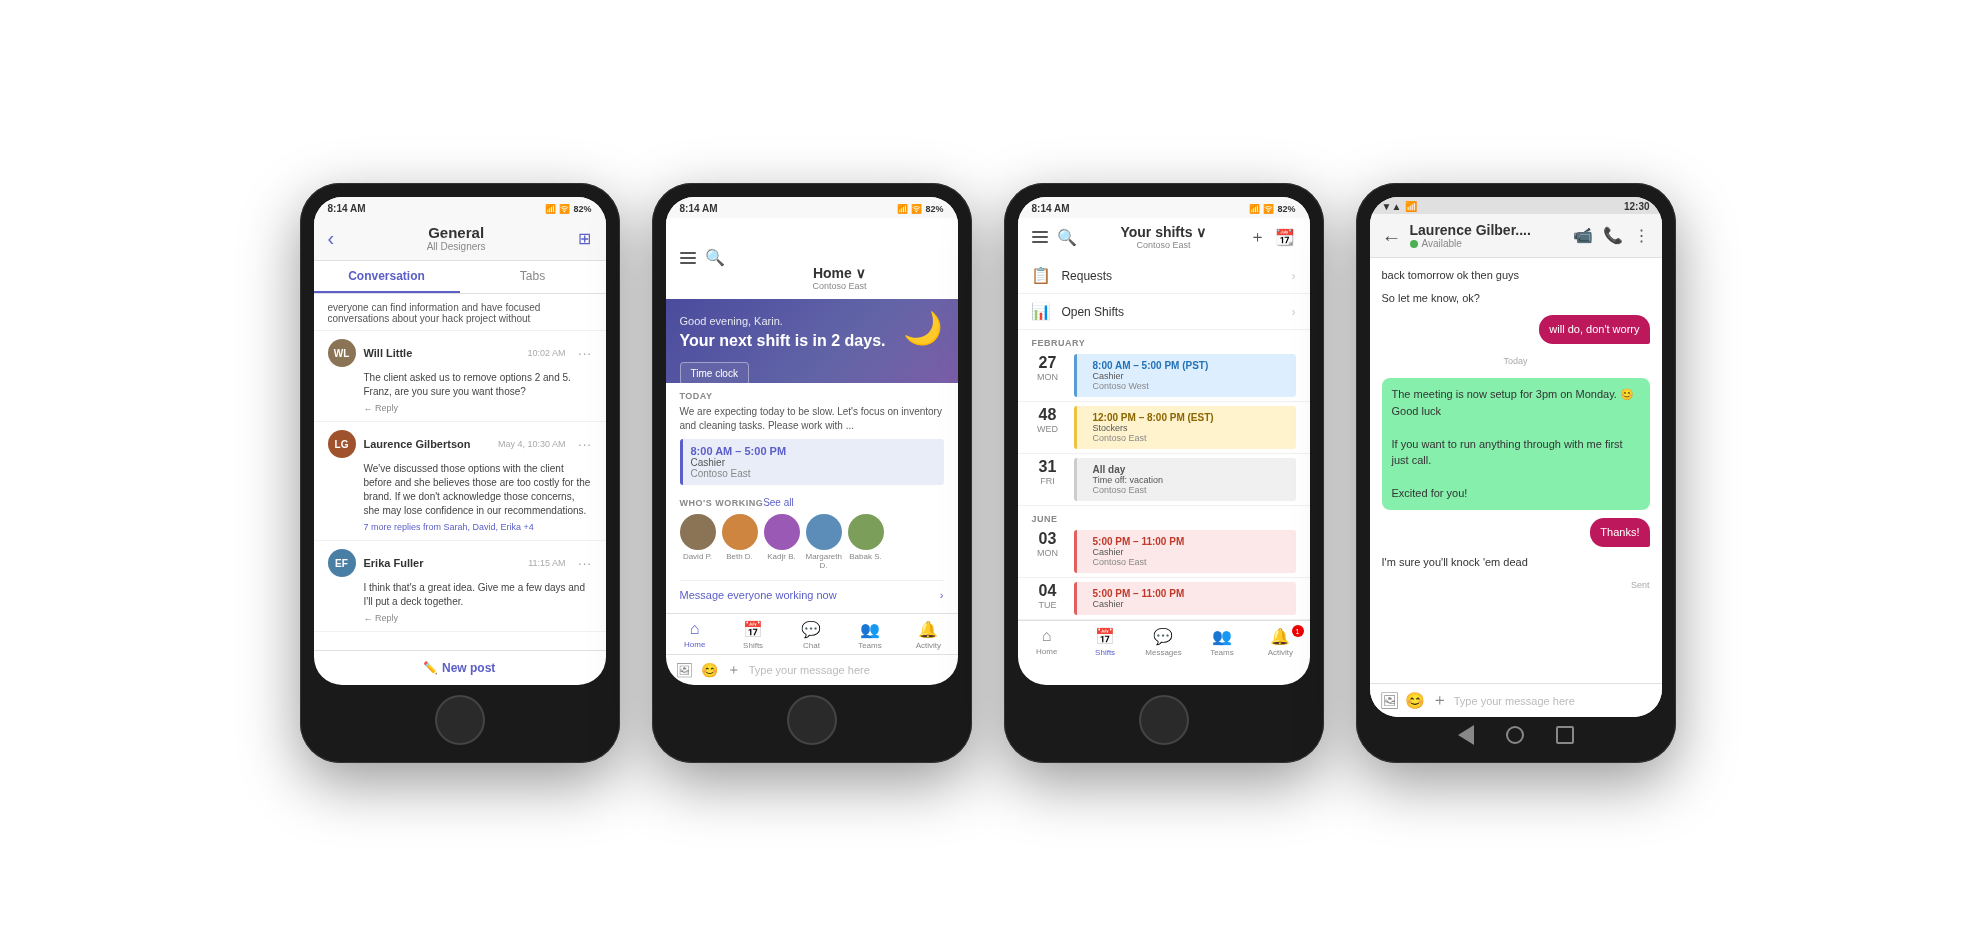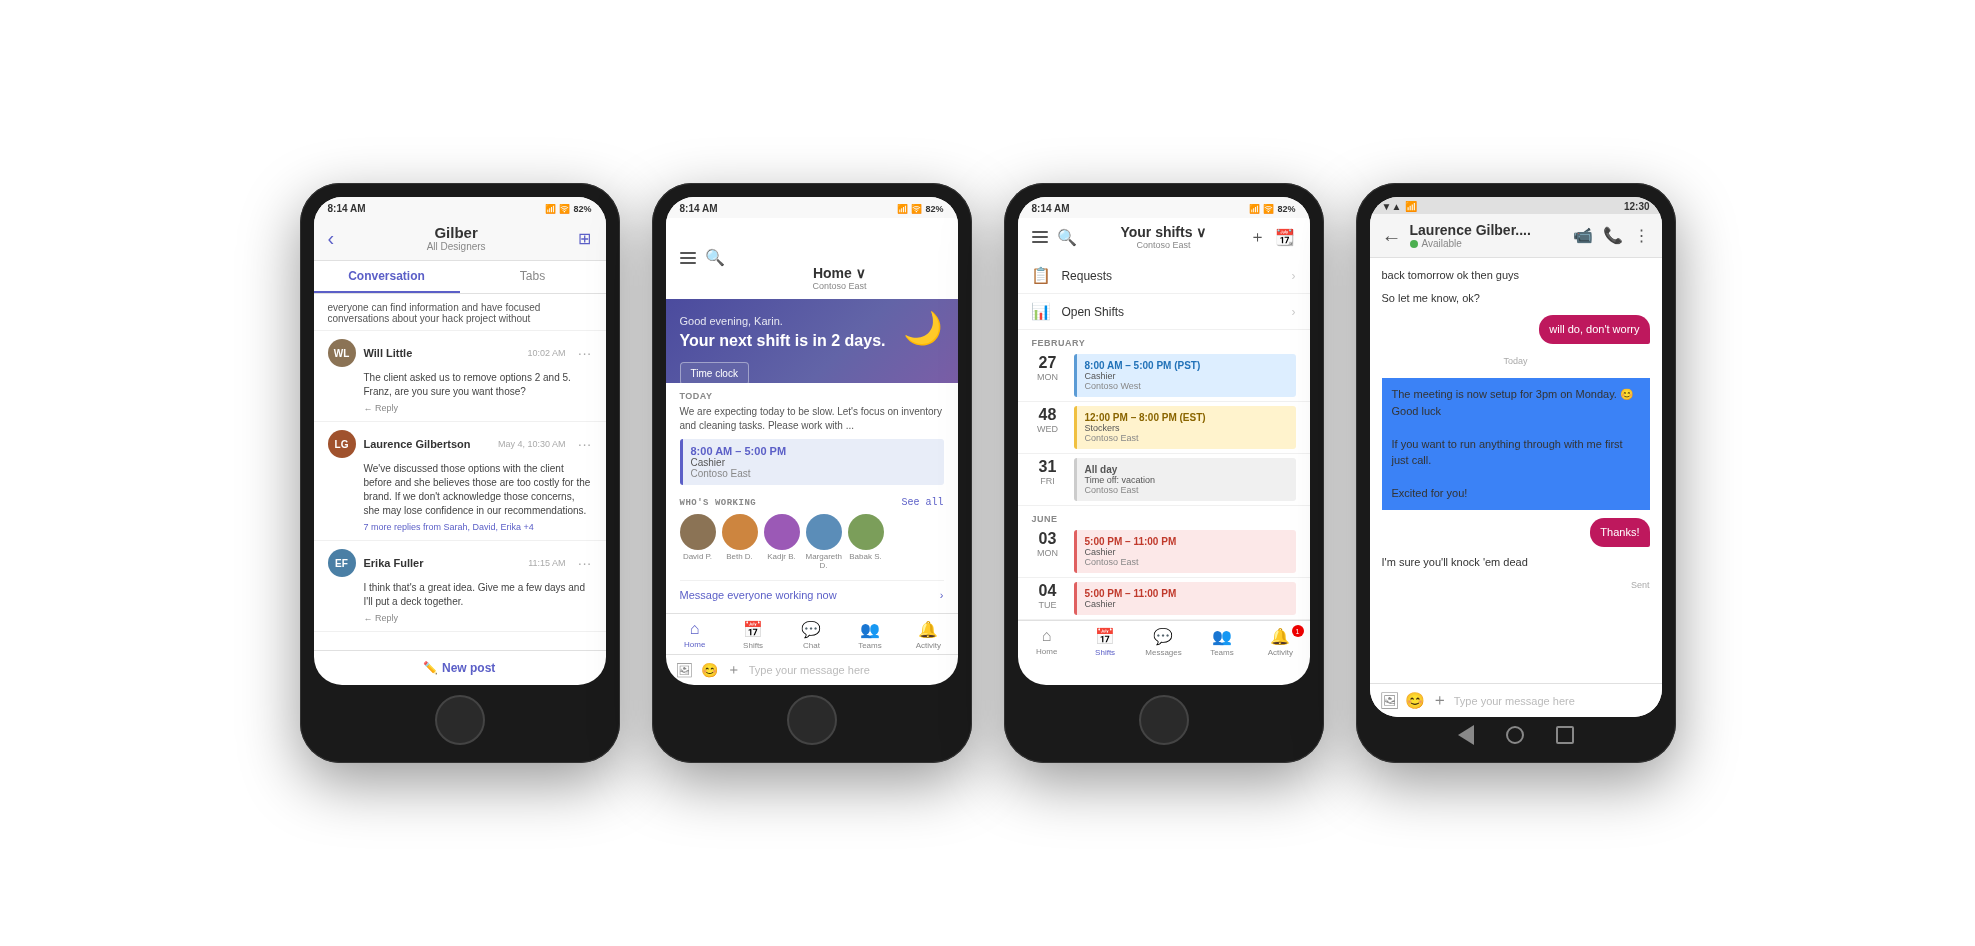--- a/index.html
+++ b/index.html
@@ -319,24 +319,23 @@
     }
     .shift-location {
       font-size: 10px;
       color: #888;
     }
     .whos-working {
       padding: 4px 14px 6px;
     }
     .whos-working-header {
       display: flex;
-      justify-content: space-between;
+      justify-content: flex-start;
       align-items: center;
       margin-bottom: 6px;
-      font-family: Liberation Mono, monospace;
     }
     .whos-working-label {
       font-size: 9px;
       font-weight: 700;
       color: #888;
       letter-spacing: 0.5px;
     }
     .see-all {
       font-size: 10px;
       color: #5b5fc7;
@@ -452,21 +451,21 @@
       color: #333;
     }
     .shift-day-name {
       font-size: 9px;
       color: #888;
       text-transform: uppercase;
     }
     .shift-detail-card {
       flex: 1;
       border-radius: 3px;
-      padding: 6px 8px;
+      padding: 6px 16px;
     }
     .shift-detail-card.blue {
       background: #ddeeff;
       border-left: 3px solid #5b9bd5;
     }
     .shift-detail-card.yellow {
       background: #fff3cd;
       border-left: 3px solid #f0c040;
     }
     .shift-detail-card.gray {
@@ -587,22 +586,22 @@
     .chat-bubble-right.small {
       display: inline-block;
     }
     .chat-date-divider {
       text-align: center;
       font-size: 9px;
       color: #aaa;
       margin: 4px 0;
     }
     .chat-msg-block {
-      background: #3b82f6;
-      border-radius: 0;
+      background: #86efac;
+      border-radius: 8px;
       padding: 8px 10px;
       font-size: 11px;
       color: #333;
       line-height: 1.5;
     }
     .chat-sent-label {
       font-size: 9px;
       color: #aaa;
       text-align: right;
       margin-top: 2px;
@@ -649,21 +648,21 @@
         <div class="status-icons">
           <span>📶</span>
           <span>🛜</span>
           <span>82%</span>
         </div>
       </div>
 
       <div class="p1-header">
         <span class="back-arrow">‹</span>
         <div class="p1-header-title">
-          <div class="title">Gilber</div>
+          <div class="title">General</div>
           <div class="subtitle">All Designers</div>
         </div>
         <span style="font-size:16px;color:#5b5fc7;">⊞</span>
       </div>
 
       <div class="tabs-bar">
         <div class="tab-item active">Conversation</div>
         <div class="tab-item">Tabs</div>
       </div>
 

